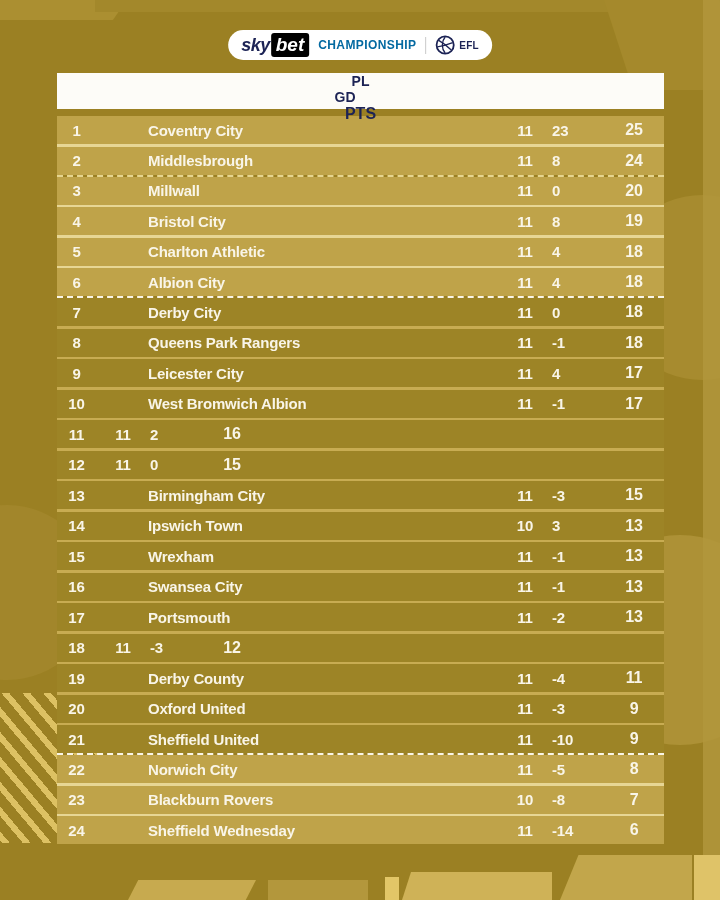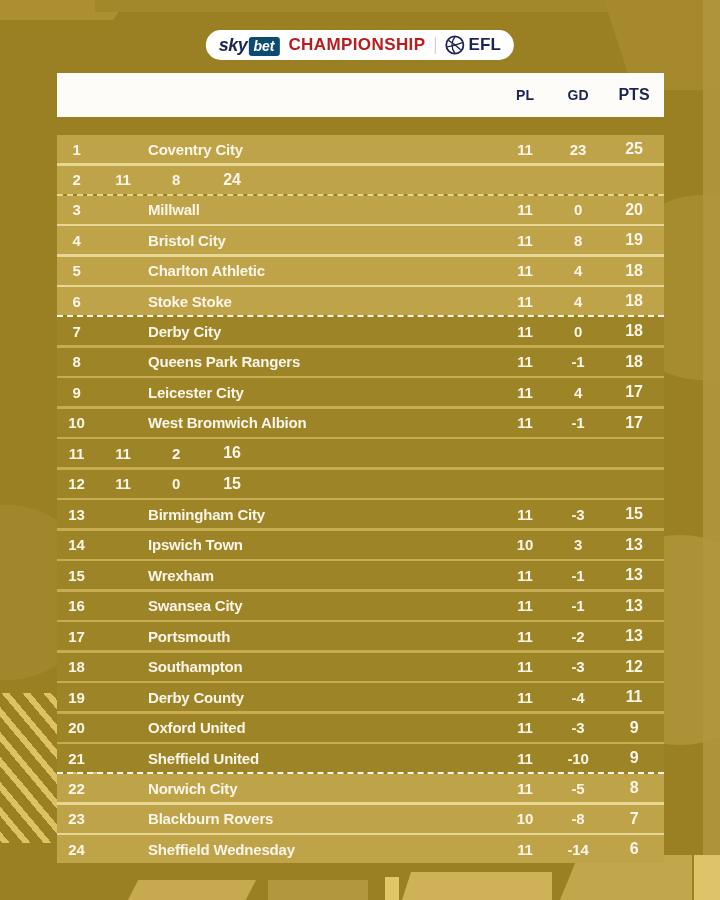--- a/index.html
+++ b/index.html
@@ -22,39 +22,39 @@
   .s-t3{left:385px;top:877px;width:14px;height:23px;background:#e2c667;}
   .s-t4{left:402px;top:872px;width:150px;height:28px;background:#cfb257;clip-path:polygon(6% 0,100% 0,100% 100%,0 100%);}
   .s-t5{left:560px;top:855px;width:132px;height:45px;background:#c2a64b;clip-path:polygon(14% 0,100% 0,100% 100%,0 100%);}
   .s-t6{left:694px;top:855px;width:26px;height:45px;background:#dfc368;}
 
   
   .badge{position:absolute;left:50%;top:30px;transform:translateX(-50%);
     height:30px;background:#ffffff;border-radius:16px;display:flex;align-items:center;
     padding:0 13px;gap:6px;white-space:nowrap;}
   .sky-word{color:#1c2355;font-weight:bold;font-style:italic;font-size:18px;letter-spacing:-0.5px;}
-  .bet-word{background:#0c4a6e;color:#ffffff;font-weight:bold;font-style:italic;font-size:14px;
+  .bet-word{background:#000000;color:#ffffff;font-weight:bold;font-style:italic;font-size:19px;
     border-radius:3px;padding:1px 5px 2px 5px;margin-left:1px;}
-  .champ-word{color:#b91c1c;font-weight:bold;font-size:17px;letter-spacing:0.4px;margin-left:3px;}
+  .champ-word{color:#0369a1;font-weight:bold;font-size:12px;letter-spacing:0.4px;margin-left:3px;}
   .vdiv{width:1px;height:17px;background:#c9c9c9;margin:0 3px;}
   .efl-roundel{display:inline-flex;width:20px;height:20px;}
-  .efl-word{color:#1c2355;font-weight:bold;font-size:17px;letter-spacing:0.2px;margin-left:-2px;}
+  .efl-word{color:#1c2355;font-weight:bold;font-size:10px;letter-spacing:0.2px;margin-left:-2px;}
 
   
   .league-table{position:absolute;left:57px;top:73px;width:607px;}
-  .thead{height:44px;background:#fdfcf8;display:flex;align-items:center;
-    color:#1c2355;font-weight:bold;font-size:14px;margin-bottom:18px;}
+  .thead{height:36px;background:#fdfcf8;display:flex;align-items:center;
+    color:#1c2355;font-weight:bold;font-size:14px;margin-bottom:7px;flex-direction:column;}
   .trow{height:28px;display:flex;align-items:center;color:#f9f5e8;font-weight:bold;font-size:15px;
     letter-spacing:-0.2px;}
   .zone-light{background:#bfa349;}
   .zone-dark{background:#9d8426;}
   .col-pos{width:39px;text-align:center;flex:none;}
   .col-team{flex:1;padding-left:52px;text-align:left;overflow:hidden;}
   .col-pl{width:54px;text-align:center;flex:none;}
-  .col-gd{width:52px;text-align:center;flex:none;}
+  .col-gd{width:52px;text-align:left;flex:none;}
   .col-pts{width:60px;text-align:center;flex:none;font-size:16px;}
   .sep{height:2.5px;width:100%;}
   .sep-cream{background:#e7d694;}
   .sep-gold{background:#c8ac52;}
   .sep-dashed-gold{height:0;border-top:2.5px dashed #e6d58f;margin:0;}
   .sep-dashed-white{height:0;border-top:2.5px dashed #f9f5e7;}
 </style>
 </head>
 <body>
 
@@ -104,20 +104,21 @@
         <div class="trow zone-light">
     <span class="col-pos">1</span>
     <span class="col-team">Coventry City</span>
     <span class="col-pl">11</span>
     <span class="col-gd">23</span>
     <span class="col-pts">25</span>
   </div>
         <div class="sep sep-cream"></div>
         <div class="trow zone-light">
     <span class="col-pos">2</span>
+    <span class="col-team">Middlesbrough</span>
     <span class="col-pl">11</span>
     <span class="col-gd">8</span>
     <span class="col-pts">24</span>
   </div>
         <div class="sep sep-dashed-gold"></div>
         <div class="trow zone-light">
     <span class="col-pos">3</span>
     <span class="col-team">Millwall</span>
     <span class="col-pl">11</span>
     <span class="col-gd">0</span>
@@ -135,21 +136,21 @@
         <div class="trow zone-light">
     <span class="col-pos">5</span>
     <span class="col-team">Charlton Athletic</span>
     <span class="col-pl">11</span>
     <span class="col-gd">4</span>
     <span class="col-pts">18</span>
   </div>
         <div class="sep sep-cream"></div>
         <div class="trow zone-light">
     <span class="col-pos">6</span>
-    <span class="col-team">Stoke Stoke</span>
+    <span class="col-team">Albion City</span>
     <span class="col-pl">11</span>
     <span class="col-gd">4</span>
     <span class="col-pts">18</span>
   </div>
         <div class="sep sep-dashed-white"></div>
         <div class="trow zone-dark">
     <span class="col-pos">7</span>
     <span class="col-team">Derby City</span>
     <span class="col-pl">11</span>
     <span class="col-gd">0</span>
@@ -229,21 +230,20 @@
         <div class="trow zone-dark">
     <span class="col-pos">17</span>
     <span class="col-team">Portsmouth</span>
     <span class="col-pl">11</span>
     <span class="col-gd">-2</span>
     <span class="col-pts">13</span>
   </div>
         <div class="sep sep-gold"></div>
         <div class="trow zone-dark">
     <span class="col-pos">18</span>
-    <span class="col-team">Southampton</span>
     <span class="col-pl">11</span>
     <span class="col-gd">-3</span>
     <span class="col-pts">12</span>
   </div>
         <div class="sep sep-gold"></div>
         <div class="trow zone-dark">
     <span class="col-pos">19</span>
     <span class="col-team">Derby County</span>
     <span class="col-pl">11</span>
     <span class="col-gd">-4</span>

